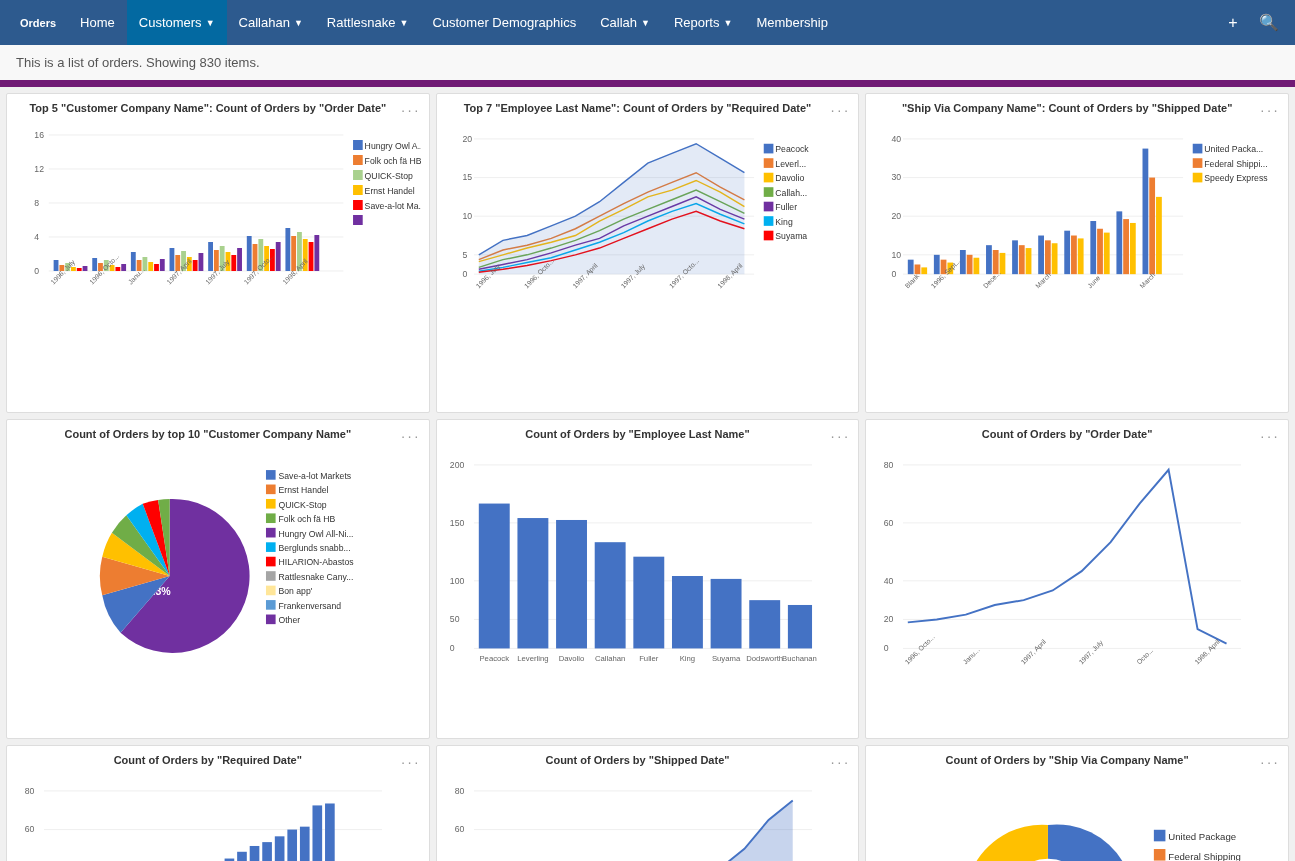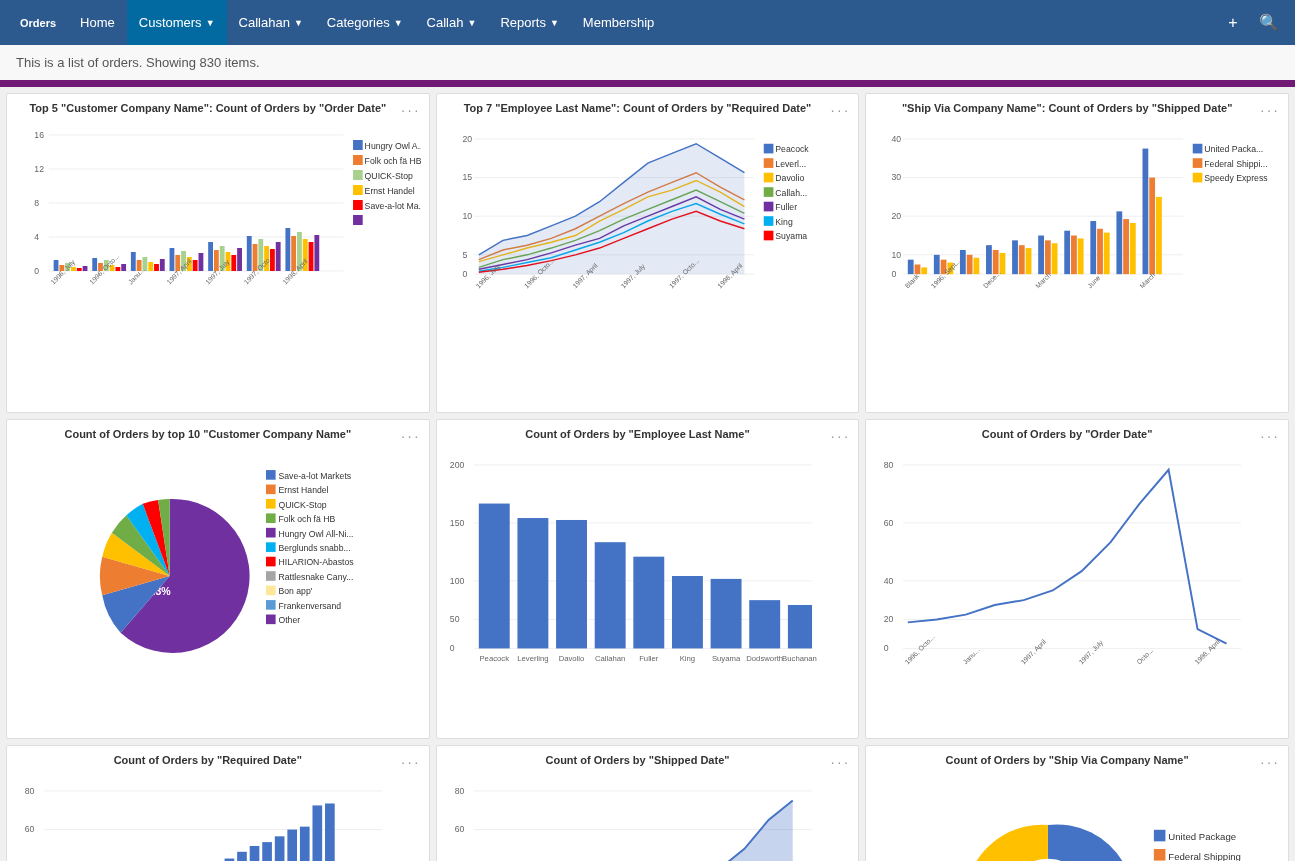--- a/index.html
+++ b/index.html
@@ -116,22 +116,25 @@
   </div>
   <div class="nav-item active">
     <span>Customers</span>
     <span class="caret">▼</span>
   </div>
   <div class="nav-item">
     <span>Callahan</span>
     <span class="caret">▼</span>
   </div>
   <div class="nav-item">
-    <span>Categories</span>
+    <span>Rattlesnake</span>
     <span class="caret">▼</span>
+  </div>
+  <div class="nav-item">
+    <span>Customer Demographics</span>
   </div>
   <div class="nav-item">
     <span>Callah</span>
     <span class="caret">▼</span>
   </div>
   <div class="nav-item">
     <span>Reports</span>
     <span class="caret">▼</span>
   </div>
   <div class="nav-item">

